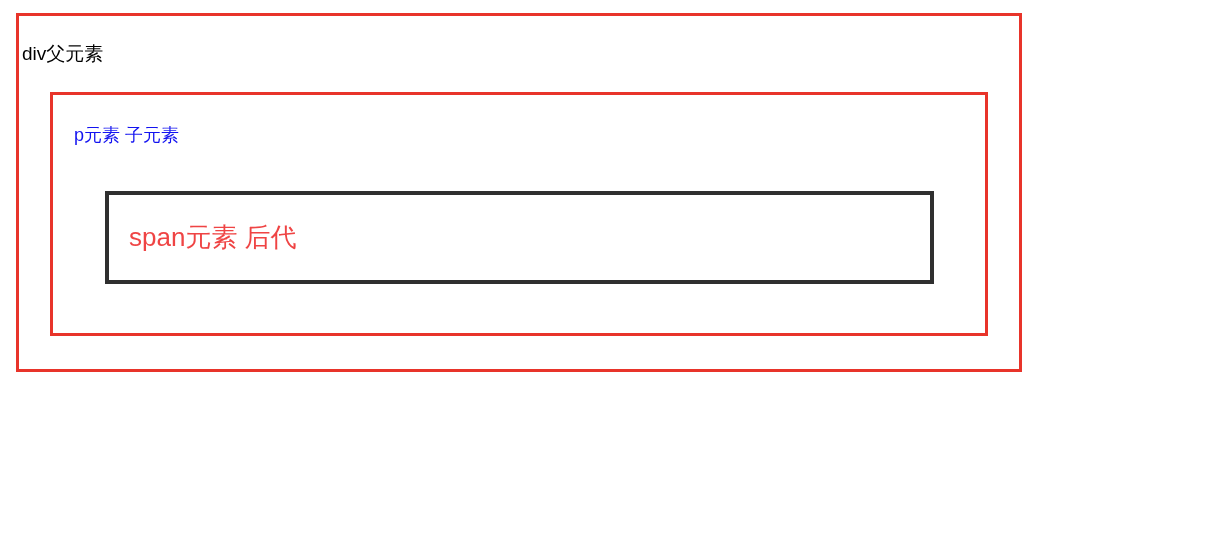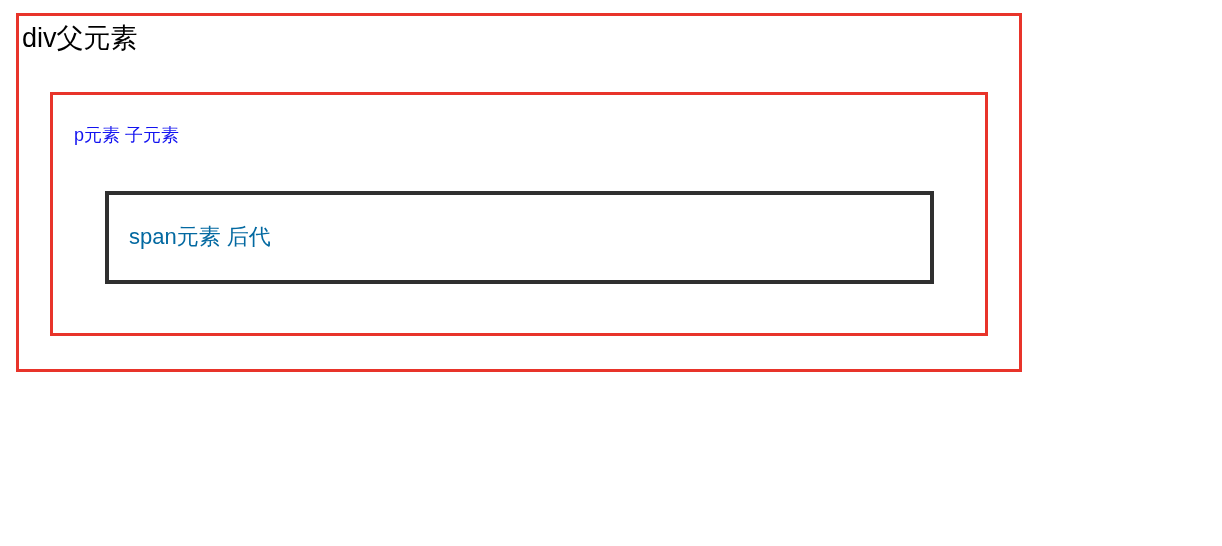--- a/index.html
+++ b/index.html
@@ -22,22 +22,22 @@
     width: 1000px;      
     height: 353px;      
     box-sizing: content-box;
     border: 3px solid #e8342a;
     background: #ffffff;
   }
 
   #parent-div-label {
     position: absolute;
     left: 3px;
-    top: 5px;
-    font-size: 27px;
+    top: 21px;
+    font-size: 19px;
     line-height: 34px;
     color: #000000;
     white-space: nowrap;
     letter-spacing: 0px;
   }
 
   
   #child-p {
     position: absolute;
     left: 31px;          
@@ -68,23 +68,23 @@
     height: 85px;        
     box-sizing: content-box;
     border: 4px solid #2f2f2f;
     background: #ffffff;
   }
 
   #descendant-span-label {
     position: absolute;
     left: 20px;
     top: 26px;
-    font-size: 22px;
+    font-size: 26px;
     line-height: 32px;
-    color: #0369a1;
+    color: #ef4444;
     white-space: nowrap;
   }
 </style>
 </head>
 <body>
 
 <div id="parent-div">
 
   <span id="parent-div-label">div父元素</span>
 

